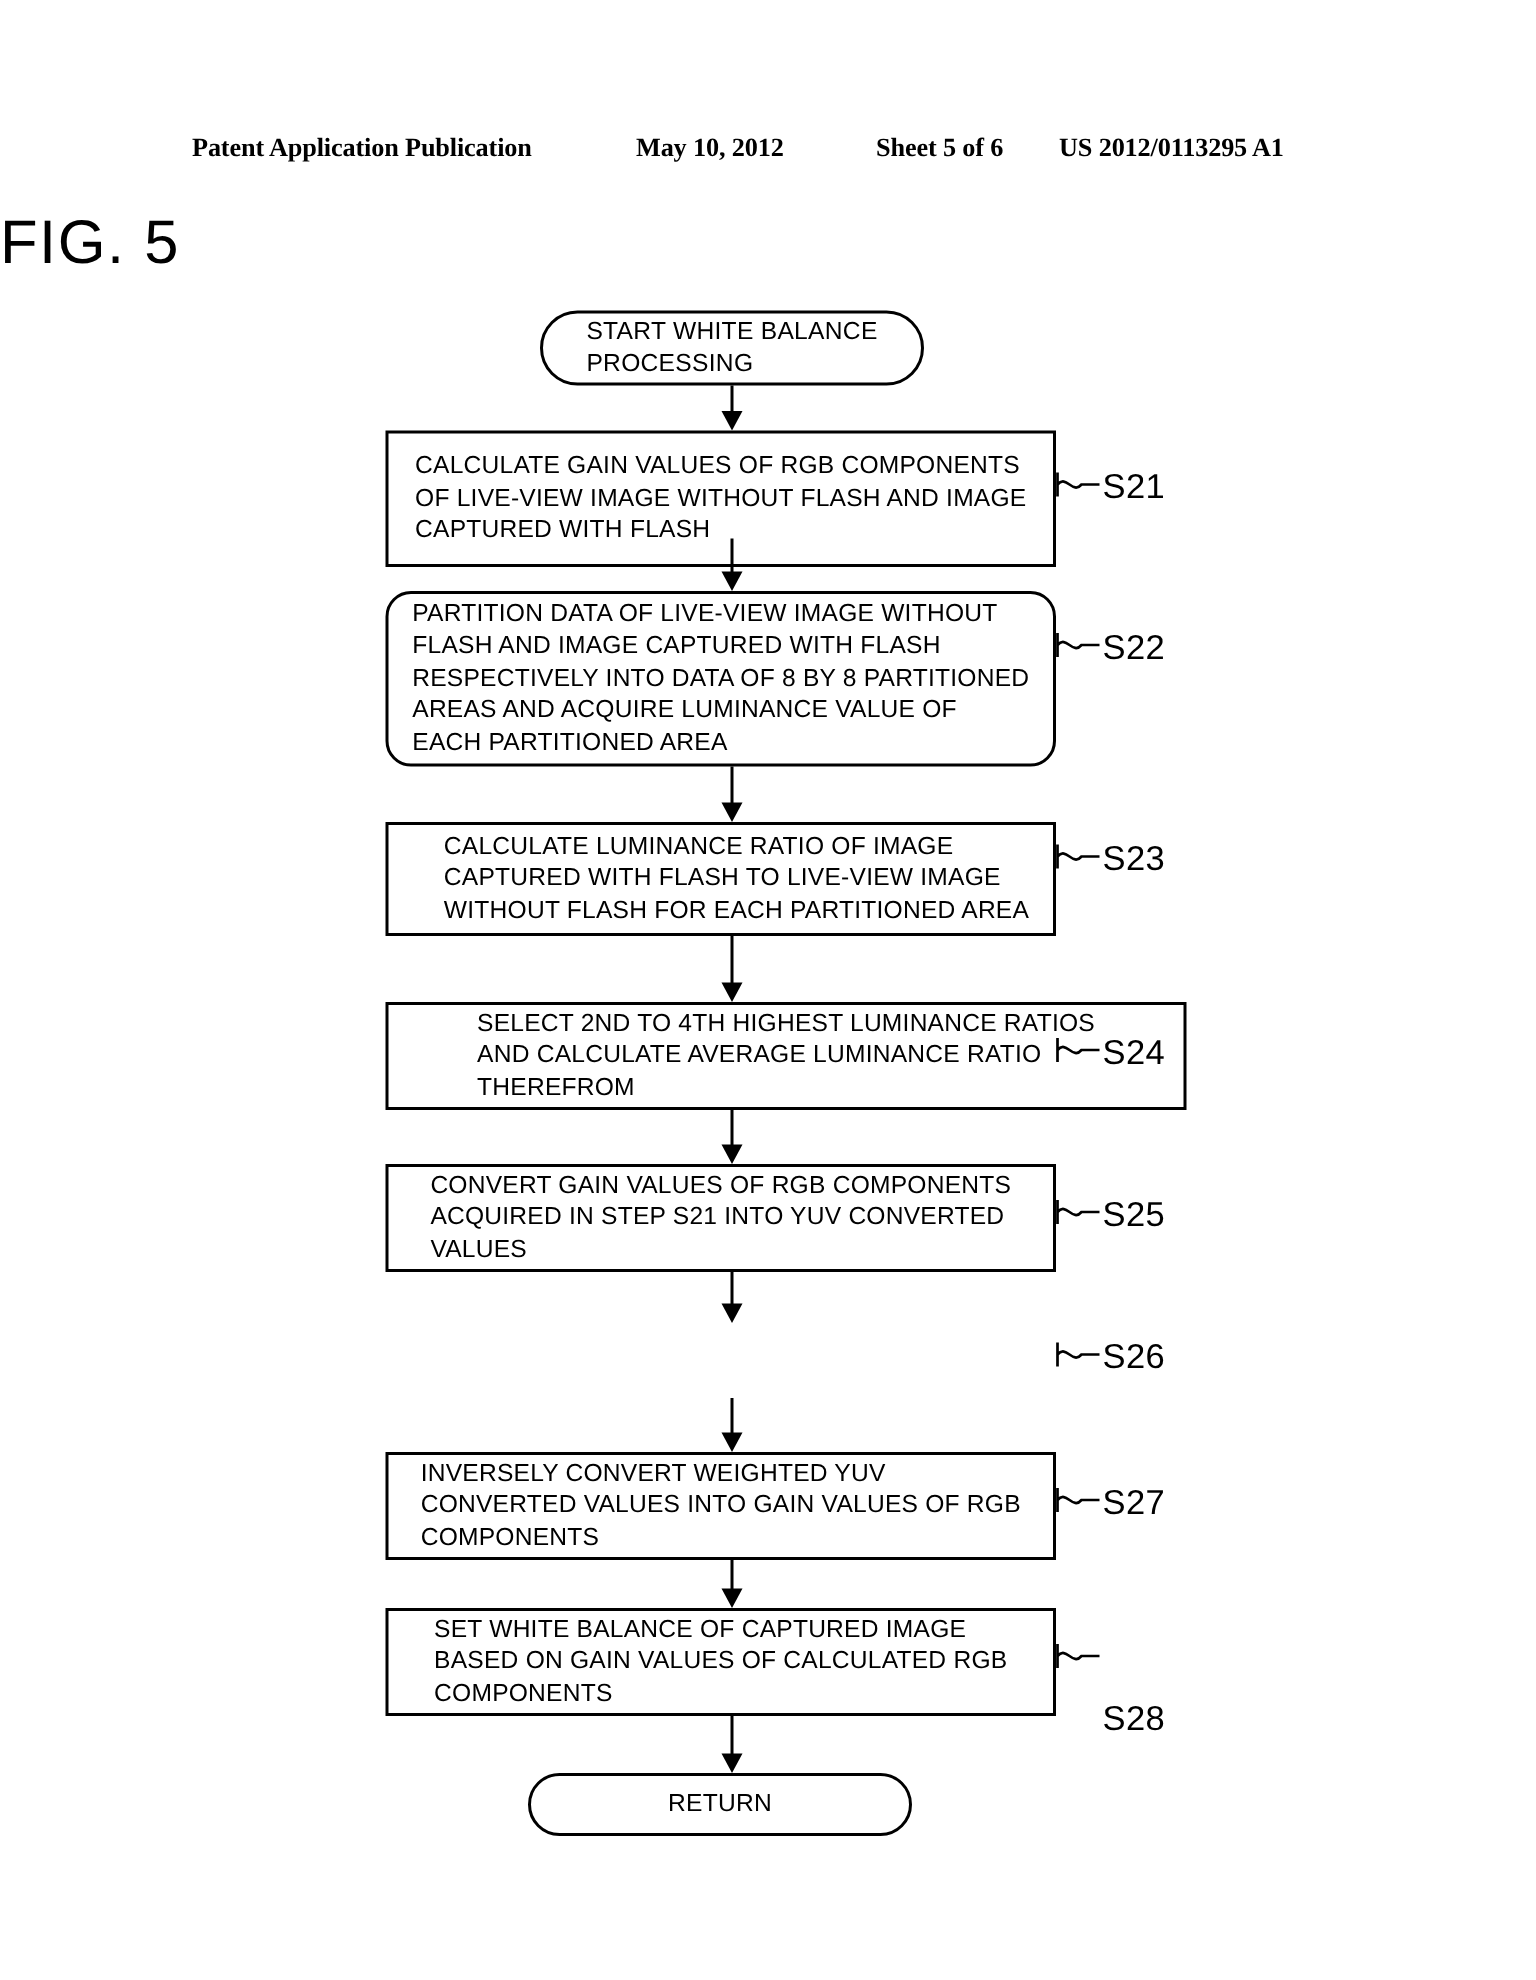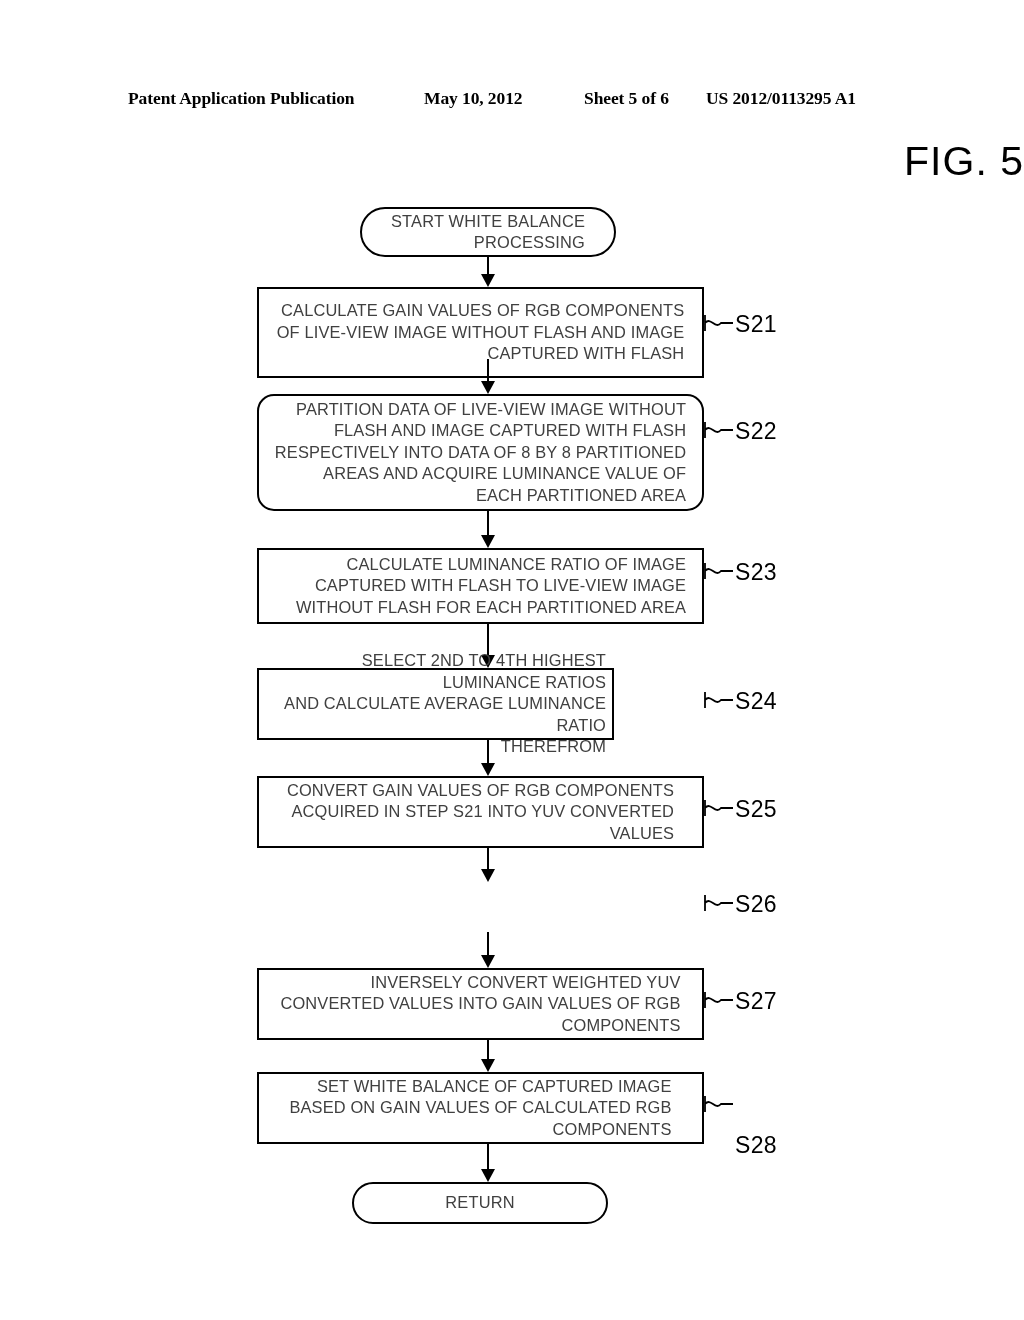--- a/index.html
+++ b/index.html
@@ -37,44 +37,44 @@
   .hdr-date  { left: 424px; }
   .hdr-sheet { left: 584px; }
   .hdr-num   { left: 706px; }
 
   
   .fig-title {
     position: absolute;
     top: 138px;
     left: 0;
     width: 1024px;
-    text-align: right;
+    text-align: left;
     font-size: 41px;
     letter-spacing: 1px;
     font-family: "Liberation Sans", sans-serif;
   }
 
   
   .flowchart {
     position: absolute;
     left: 0;
     top: 0;
     width: 1024px;
     height: 1320px;
   }
 
   .node {
     position: absolute;
     box-sizing: border-box;
     display: flex;
     align-items: center;
     justify-content: center;
-    text-align: right;
+    text-align: left;
     background: #ffffff;
-    color: #404040;
+    color: #000000;
   }
 
   .node-process {
     border: 2.2px solid #000;
     font-size: 16.4px;
     line-height: 21.5px;
     letter-spacing: 0.15px;
     padding: 2px 6px;
     white-space: pre-line;
   }
@@ -185,21 +185,21 @@
   <svg class="step-connector" style="left:703px; top:562px;" viewBox="0 0 34 18">
     <path d="M2,1 L2,17 M2,9 C8,2 12,16 18,9 L30,9" fill="none" stroke="#000" stroke-width="1.8"></path>
   </svg>
   <div class="step-label" style="left:735px; top:559px;">S23</div>
 
   <div class="arrow" style="top:624px; height:44px;">
     <div class="shaft" style="height:33px;"></div>
     <div class="head" style="top:31px;"></div>
   </div>
 
-  <div class="node node-process" style="left:257px; top:668px; width:357px; height:72px;">SELECT 2ND TO 4TH HIGHEST LUMINANCE RATIOS
+  <div class="node node-process" style="left:257px; top:668px; width:534px; height:72px;">SELECT 2ND TO 4TH HIGHEST LUMINANCE RATIOS
 AND CALCULATE AVERAGE LUMINANCE RATIO
 THEREFROM</div>
   <svg class="step-connector" style="left:703px; top:691px;" viewBox="0 0 34 18">
     <path d="M2,1 L2,17 M2,9 C8,2 12,16 18,9 L30,9" fill="none" stroke="#000" stroke-width="1.8"></path>
   </svg>
   <div class="step-label" style="left:735px; top:688px;">S24</div>
 
   <div class="arrow" style="top:740px; height:36px;">
     <div class="shaft" style="height:25px;"></div>
     <div class="head" style="top:23px;"></div>

